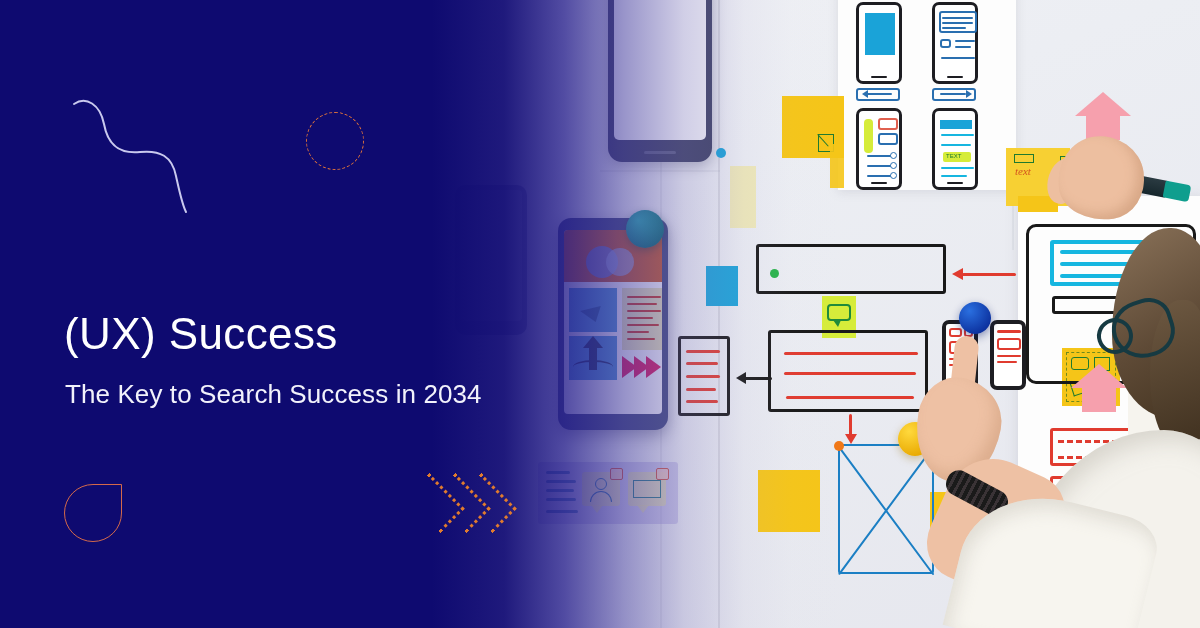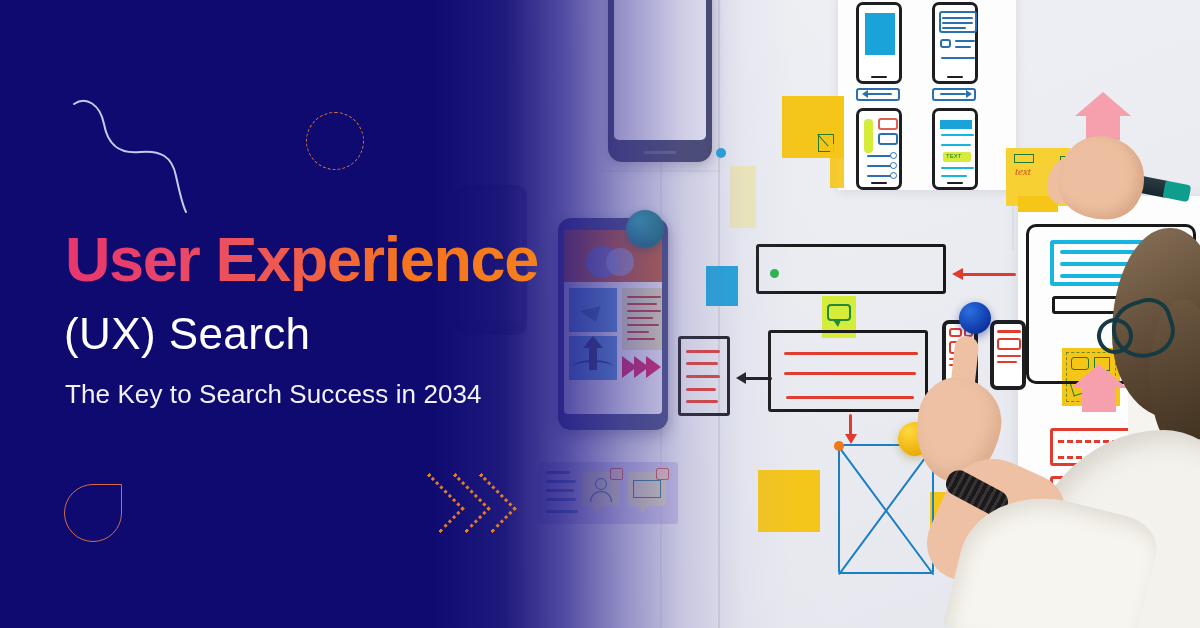--- a/index.html
+++ b/index.html
@@ -535,18 +535,17 @@
       <path d="M 74 104 C 86 96, 100 104, 104 124 C 108 146, 120 154, 140 152 C 160 150, 172 156, 176 176 C 180 194, 182 204, 186 212" stroke="#c9c9ee" stroke-width="2" fill="none" stroke-linecap="round"></path>
     </svg>
     <div class="dashcircle"></div>
     <div class="teardrop"></div>
     <div class="chevdot" style="left:418px;top:478px;"></div>
     <div class="chevdot" style="left:444px;top:478px;"></div>
     <div class="chevdot" style="left:470px;top:478px;"></div>
   </div>
 
   <div class="content">
-    <div class="title">User Experience</div>
-    <div class="subtitle">(UX) Search</div>
+    <div class="subtitle">(UX) Success</div>
     <div class="tagline">The Key to Search Success in 2034</div>
   </div>
 
 </div>
 
 </body></html>

